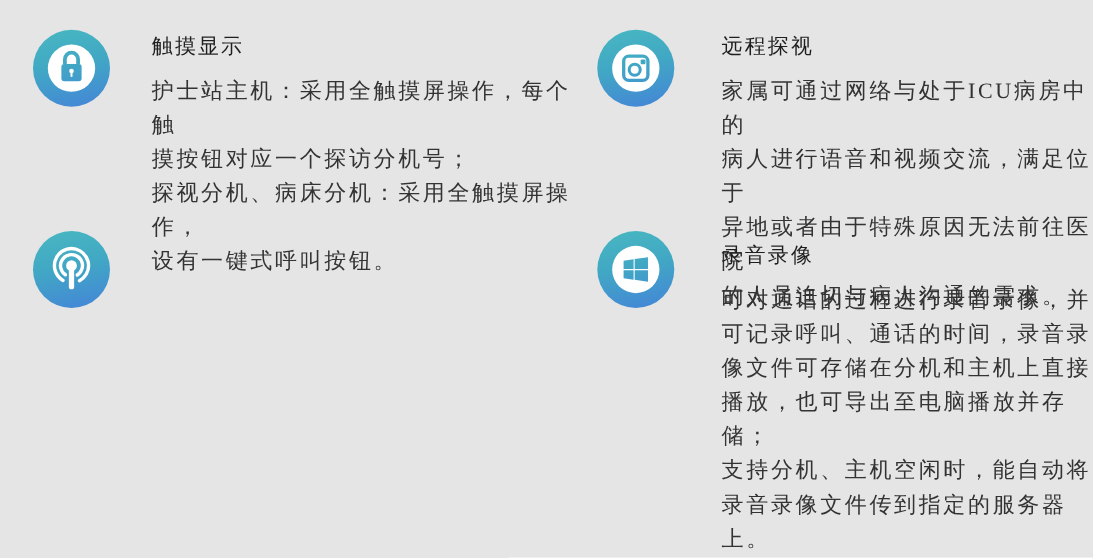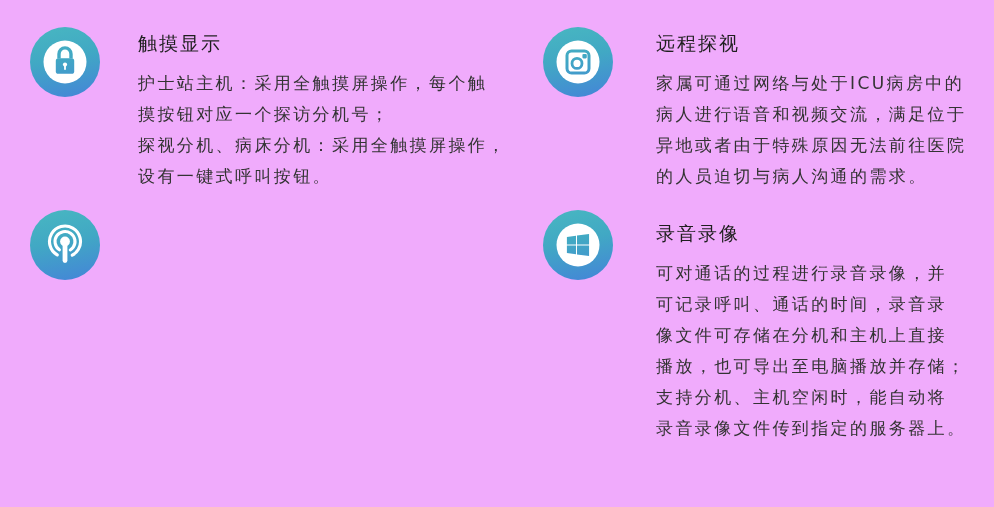--- a/index.html
+++ b/index.html
@@ -2,22 +2,23 @@
 <html><head>
 <meta charset="utf-8">
 <style>
   * { margin: 0; padding: 0; box-sizing: border-box; }
   html, body { background: #ffffff; }
   body { font-family: "DejaVu Sans", "Liberation Sans", sans-serif; }
   .canvas {
     position: relative;
     width: 994px;
     height: 507px;
-    background: #f0abfc;
+    background: #e5e5e5;
     overflow: hidden;
+    font-family: Liberation Serif, serif;
   }
   .card { position: absolute; display: flex; align-items: flex-start; }
   .card-touch     { left: 30px;  top: 27px;  }
   .card-remote    { left: 543px; top: 27px;  }
   .card-intercom  { left: 30px;  top: 210px; }
   .card-record    { left: 543px; top: 210px; }
 
   .icon-circle {
     width: 70px; height: 70px;
     border-radius: 50%;
@@ -35,21 +36,21 @@
 
   .feature-title {
     font-size: 19px;
     line-height: 24px;
     font-weight: 400;
     color: #1f1f1f;
     letter-spacing: 2px;
     margin-bottom: 13px;
   }
   .feature-body {
-    font-size: 17px;
+    font-size: 20px;
     line-height: 31px;
     color: #333333;
     letter-spacing: 2.4px;
     white-space: pre-line;
   }
 </style>
 </head>
 <body>
 
 <div class="canvas">

